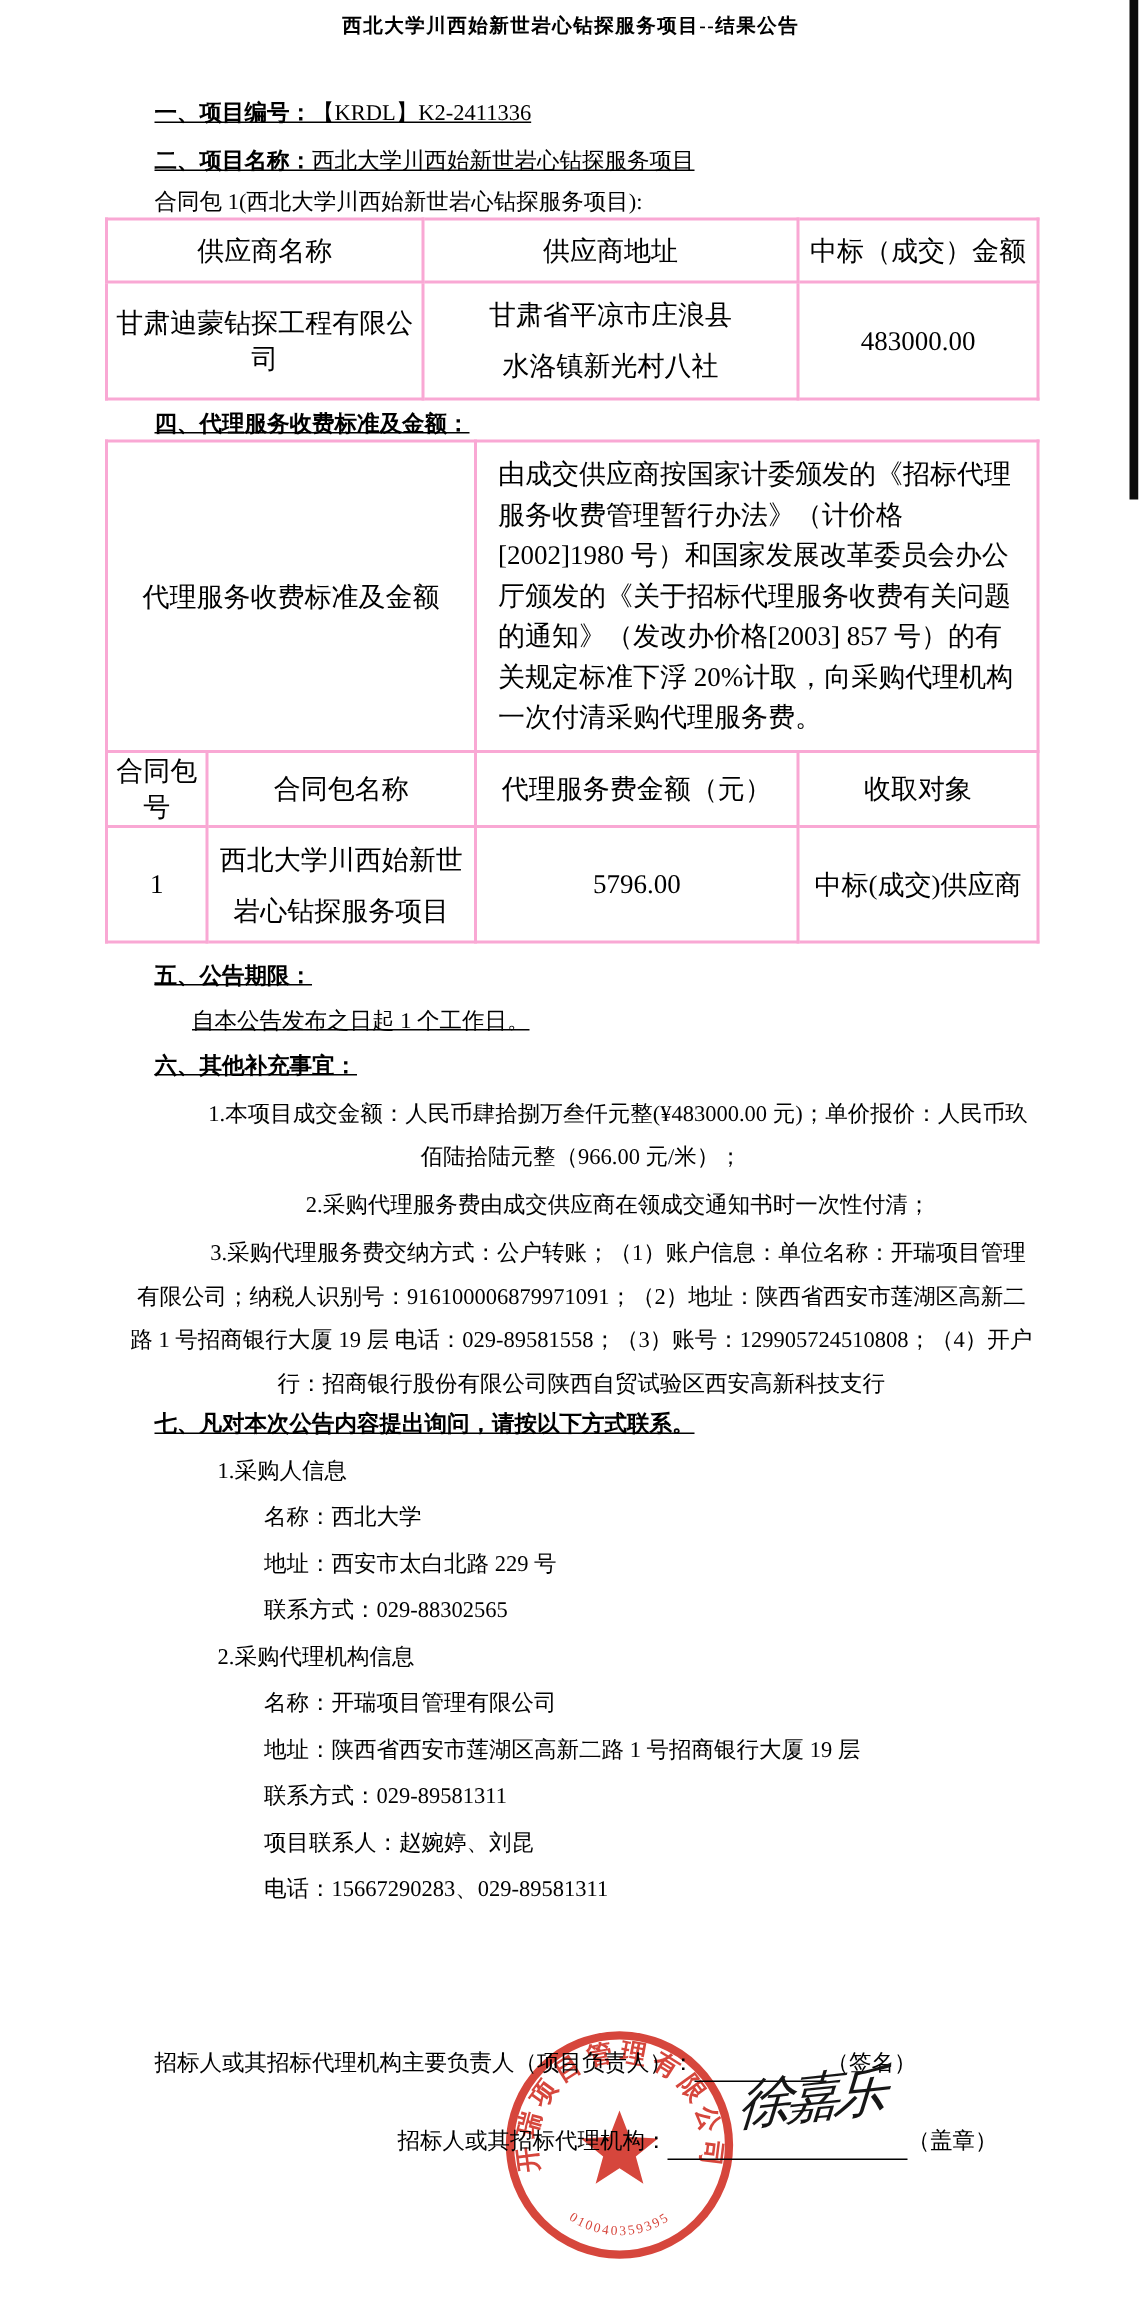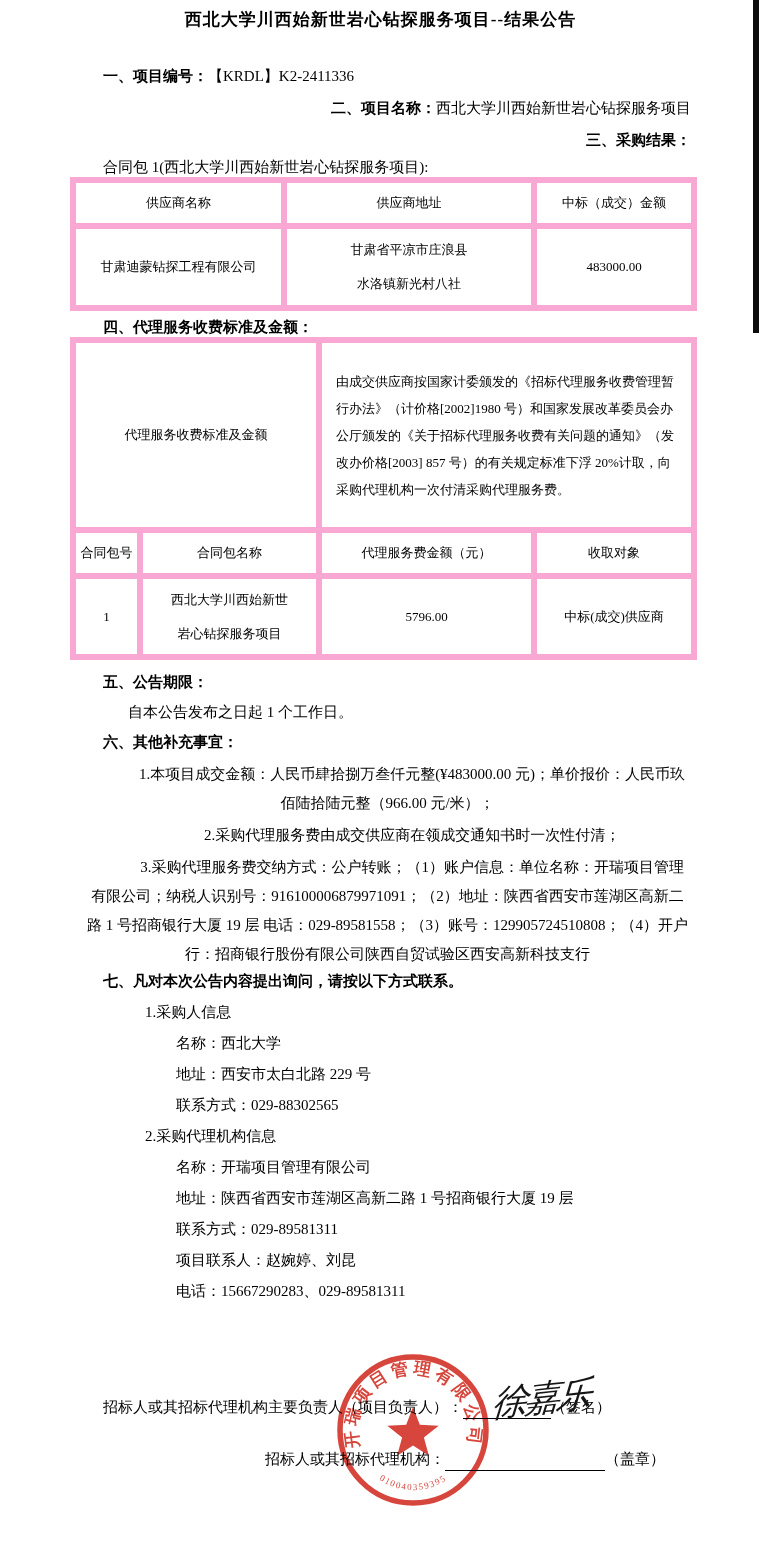--- a/index.html
+++ b/index.html
@@ -2,27 +2,27 @@
 <html><head>
 <meta charset="utf-8">
 <style>
   html,body{margin:0;padding:0;}
   body{
     width:759px;height:1545px;background:#ffffff;position:relative;
     font-family:"Liberation Serif","DejaVu Serif",serif;
     color:#000;font-size:15px;overflow:hidden;
   }
   .doc{position:absolute;left:70px;top:0;width:621px;}
-  .title{margin-top:8px;height:26px;text-align:center;font-weight:bold;font-size:17px;letter-spacing:1px;}
-  .sec{height:24px;line-height:24px;padding-left:33px;white-space:nowrap;}
+  .title{margin-top:8px;height:26px;text-align:center;font-weight:bold;font-size:13px;letter-spacing:1px;}
+  .sec{height:24px;line-height:24px;padding-left:33px;white-space:nowrap;text-decoration:underline;}
   .sec b{font-weight:bold;}
-  .sec.mt30{margin-top:30px;} .sec.mt8{margin-top:8px;text-align:right;} .sec.mt6{margin-top:6px;} .sec.mt10{margin-top:10px;} .sec.mt0{margin-top:0;}
+  .sec.mt30{margin-top:30px;} .sec.mt8{margin-top:8px;} .sec.mt6{margin-top:6px;} .sec.mt10{margin-top:10px;} .sec.mt0{margin-top:0;}
   .pkg-line{margin-top:5px;height:20px;line-height:20px;padding-left:33px;white-space:nowrap;}
   table{border-collapse:collapse;table-layout:fixed;width:621px;}
-  td{border:6px solid #f9a8d4;text-align:center;vertical-align:middle;padding:0;font-size:13px;}
+  td{border:2px solid #f9a8d4;text-align:center;vertical-align:middle;padding:0;font-size:18px;}
   .t1-head td{height:40px;}
   .t1-body td{height:76px;margin-top:12px;}
   .cell-lines div{line-height:34px;}
   .t2-big-left{width:246px;}
   .t2-big-right{text-align:left !important;padding:8px 14px !important;line-height:27px;text-align:justify;}
   .t2-head td{height:40px;}
   .t2-body td{height:75px;}
   .para{padding-left:14px;text-indent:49px;line-height:29px;text-align:center;}
   .para.mt6{margin-top:6px;} .para.mt3{margin-top:3px;}
   .contact-line{height:31px;line-height:31px;white-space:nowrap;}
@@ -50,23 +50,20 @@
   <div class="title">西北大学川西始新世岩心钻探服务项目--结果公告</div>
 
   <div class="sec mt30">
     <b>一、项目编号：</b><span>【KRDL】K2-2411336</span>
   </div>
 
   <div class="sec mt8">
     <b>二、项目名称：</b><span>西北大学川西始新世岩心钻探服务项目</span>
   </div>
 
-  <div class="sec mt8">
-    <b>三、采购结果：</b>
-  </div>
 
   <div class="pkg-line">合同包 1(西北大学川西始新世岩心钻探服务项目):</div>
 
   <table>
     <colgroup>
         <col style="width:211px">
         <col style="width:250px">
         <col style="width:160px">
       </colgroup>
     <tbody>

